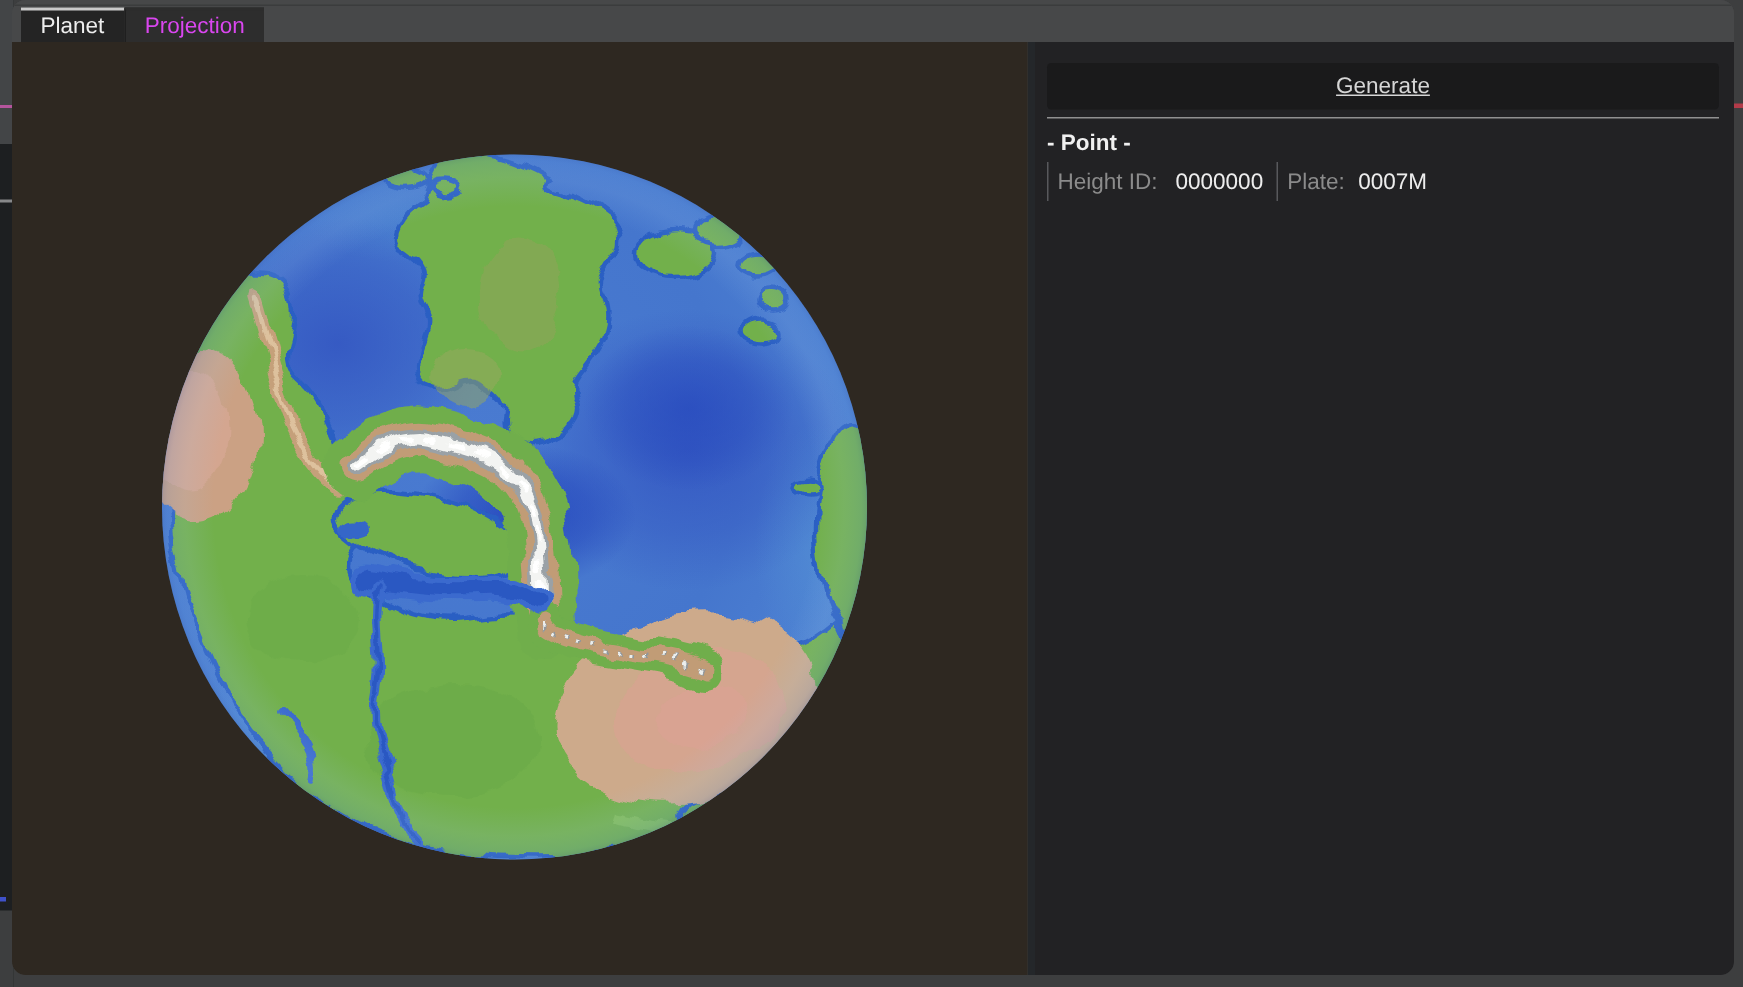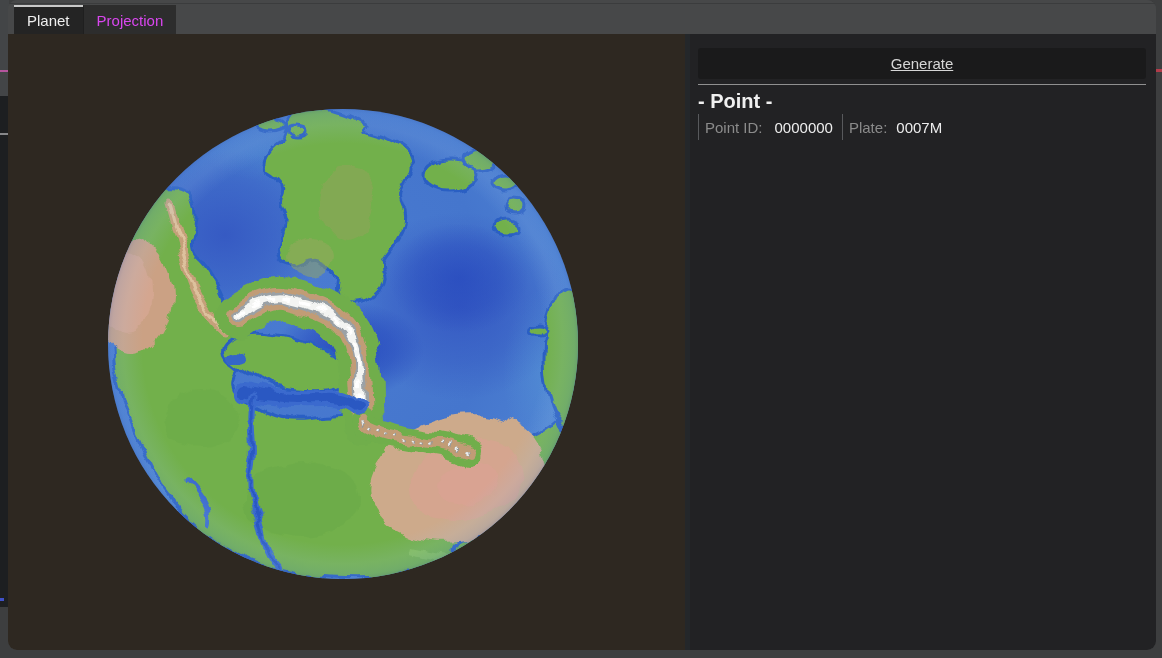--- a/index.html
+++ b/index.html
@@ -17,42 +17,42 @@
   .backdrop-left .tick-blue{position:absolute;left:0;top:598px;width:4px;height:3px;background:#3f51c9;}
   .backdrop-left .seg-bottom{position:absolute;left:0;top:607px;width:9px;height:51px;background:#3d3e3f;}
   .edge-tick-red{position:absolute;right:0;top:69px;width:7px;height:3px;background:#b23b49;}
 
   
   .window{
     position:absolute;left:8px;top:0;width:1148px;height:650px;
     background:#474849;border-radius:9px;overflow:hidden;
     display:flex;flex-direction:column;
   }
-  .tabbar{height:34px;background:#474849;display:flex;align-items:stretch;padding-left:6px;position:relative;}
+  .tabbar{height:28px;background:#474849;display:flex;align-items:stretch;padding-left:6px;position:relative;}
   .tabbar::before{content:"";position:absolute;top:3px;left:0;right:0;height:1px;background:#3b3c3d;}
   .tab{display:flex;align-items:center;padding:0 13px;font-size:15px;margin-top:5px;cursor:default;position:relative;}
   .tab.active{background:#242424;color:#eeeeee;border-top:2px solid #c9c9c9;font-weight:500;}
   .tab.inactive{background:#2d2d2d;color:#d946ef;border-top:2px solid #2d2d2d;border-left:1px solid #1f1f1f;}
 
   .content{flex:1;display:flex;min-height:0;}
 
   
   .planet-view{width:677px;background:#2e2821;position:relative;overflow:hidden;}
   svg.planet{position:absolute;left:99px;top:74px;display:block;}
 
   .divider{width:5px;background:#24272a;}
 
   
   .side-panel{flex:1;background:#222224;padding:14px 10px 0 8px;color:#8b8b8b;}
   .generate-btn{
     display:block;width:100%;height:31px;background:#1a1a1b;border:none;border-radius:3px;
     color:#d6d6d6;font-size:15px;font-family:inherit;cursor:pointer;text-decoration:underline;
   }
   .separator{height:1px;background:#909090;margin:5px 0 0 0;}
-  .section-title{color:#f0f0f0;font-size:20px;font-weight:700;margin:8px 0 0 0;line-height:17px;}
+  .section-title{color:#f0f0f0;font-size:15px;font-weight:700;margin:8px 0 0 0;line-height:17px;}
   .section-title.plate{margin-top:10px;padding-left:4px;}
   .info-row{display:flex;align-items:center;font-size:15px;height:28px;margin-top:3px;}
   .vbar{width:1px;height:26px;background:#58595c;flex:0 0 1px;}
   .lbl{color:#8b8b8b;margin-left:6px;white-space:pre;}
   .val{color:#ededed;font-weight:400;margin-left:9px;margin-right:9px;white-space:pre;}
   .val.wide{margin-left:12px;}
 </style>
 </head>
 <body>
 
@@ -192,21 +192,21 @@
 
     <div class="divider"></div>
 
     <div class="side-panel">
       <button class="generate-btn">Generate</button>
       <div class="separator"></div>
 
       <div class="section-title">- Point -</div>
       <div class="info-row">
         <span class="vbar"></span>
-        <span class="lbl">Point ID:</span>
+        <span class="lbl">Height ID:</span>
         <span class="val wide">0000000</span>
         <span class="vbar"></span>
         <span class="lbl">Plate:</span>
         <span class="val">0007M</span>
       </div>
 
     </div>
 
   </div>
 </div>

